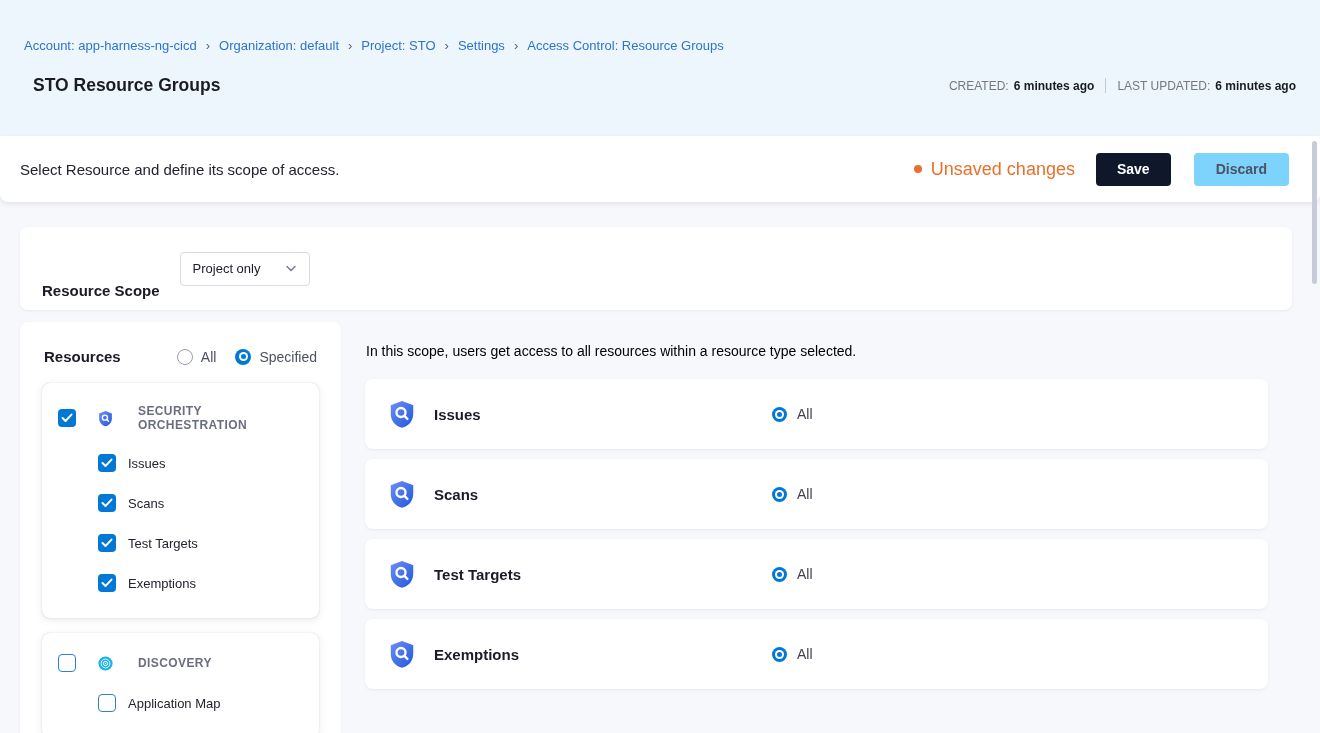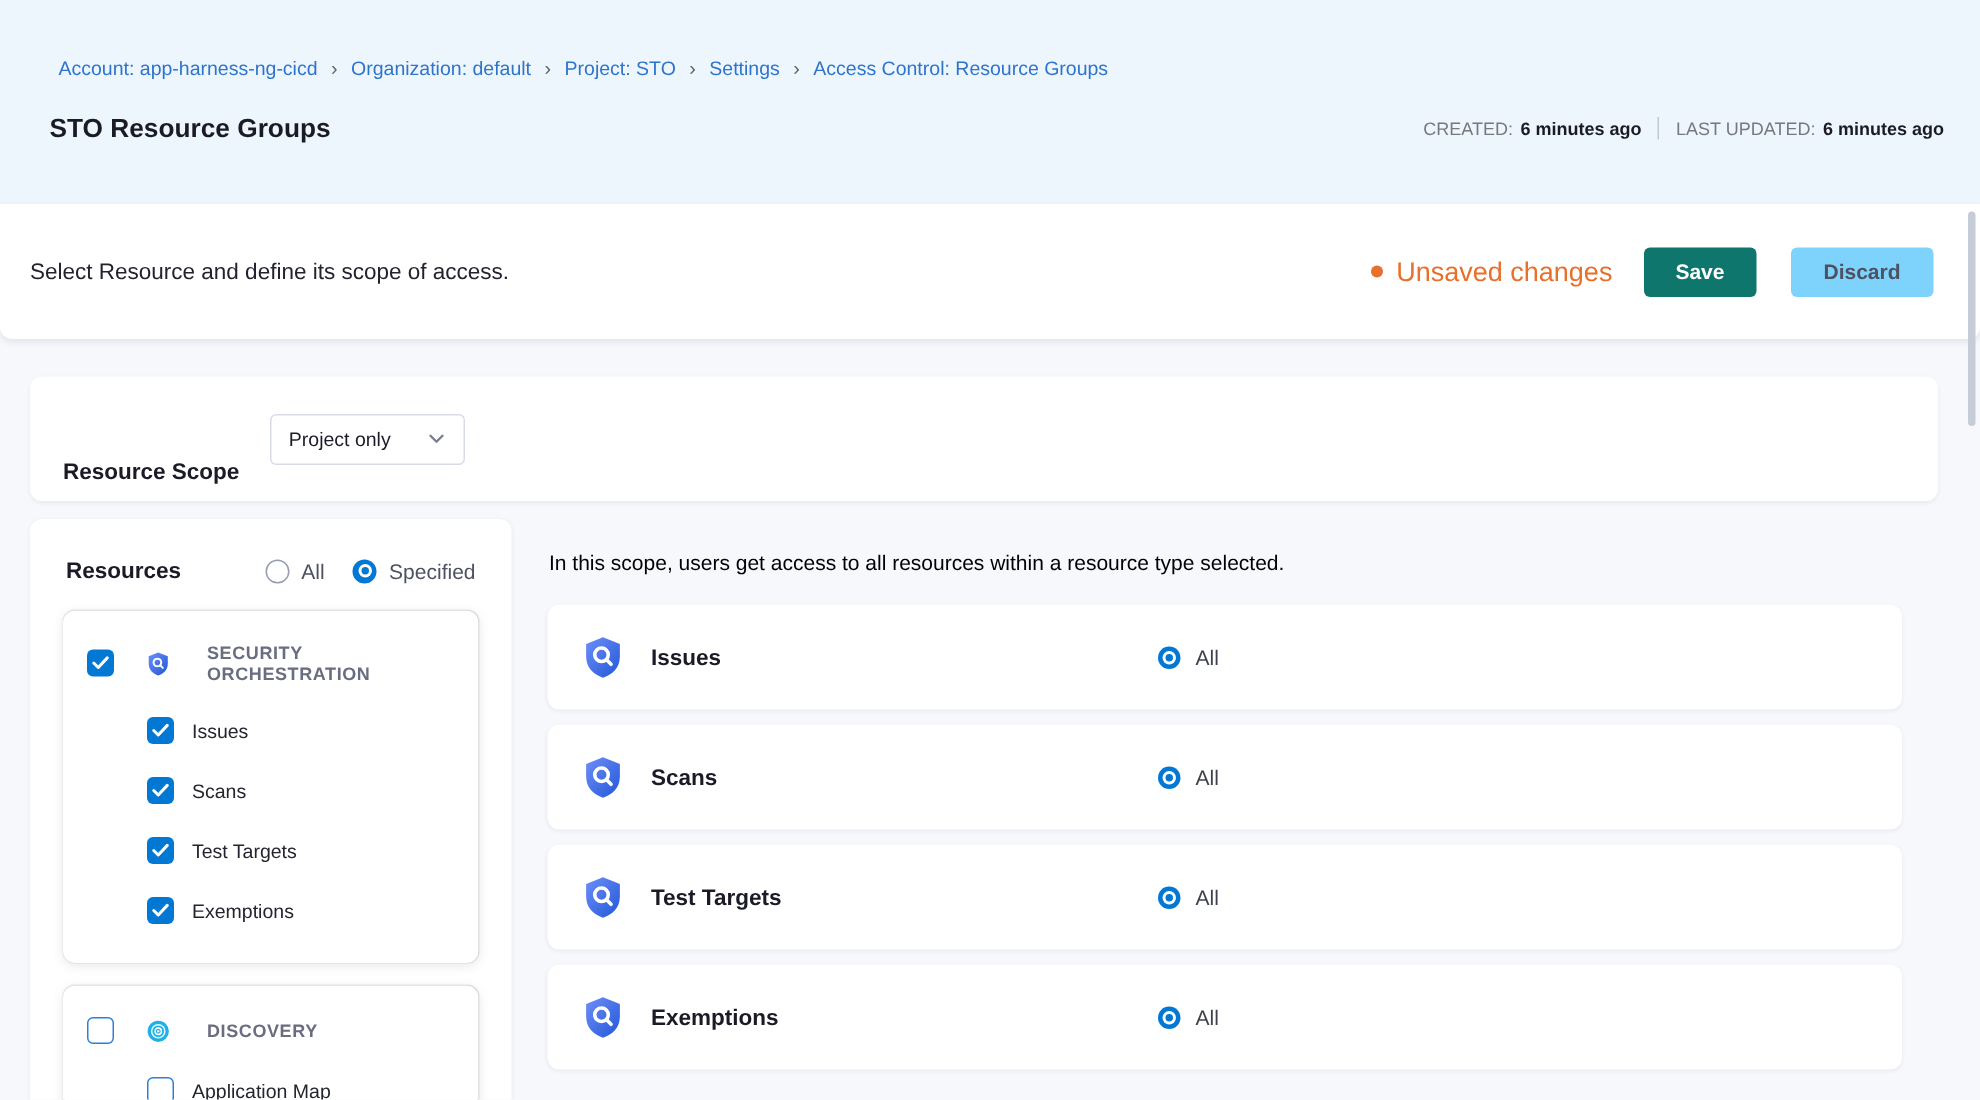--- a/index.html
+++ b/index.html
@@ -6,41 +6,41 @@
   html,body { width:1320px; height:733px; }
   body {
     font-family:"Liberation Sans", sans-serif;
     background:#f6f8fc;
     overflow:hidden;
     position:relative;
     color:#1b1b28;
   }
   
   .page-header { background:#edf6fd; height:136px; padding:38px 24px 0 24px; }
-  .breadcrumb { display:flex; align-items:center; gap:9px; font-size:13px;margin-left:15px; }
+  .breadcrumb { display:flex; align-items:center; gap:9px; font-size:13px; }
   .crumb { color:#2e74cb; cursor:pointer; white-space:nowrap; }
   .crumb-sep { color:#5f6270; font-size:13px; margin-top:-1px; }
   .title-row { display:flex; justify-content:space-between; align-items:center; margin-top:22px; padding-left:9px;gap:27px; }
   .page-title { font-size:17.5px; font-weight:700; color:#1b1b28; }
   .meta { display:flex; align-items:center; font-size:12px; color:#77787f; }
   .meta b { color:#1b1b28; font-weight:700; margin-left:5px; }
   .meta-divider { width:1px; height:15px; background:#c2c8d4; margin:0 11px; }
   
   .toolbar {
-    background:#fff; height:90px; display:flex; align-items:center;
+    background:#fff; height:66px; display:flex; align-items:center;
     padding:0 31px 0 20px; position:relative; z-index:3;
     border-radius:0 0 8px 8px;
     box-shadow:0 2px 5px rgba(40,41,61,0.10);
   }
   .toolbar-desc { font-size:15px; color:#22232e; }
   .toolbar-right { margin-left:auto; display:flex; align-items:center; }
   .unsaved-dot { width:8px; height:8px; border-radius:50%; background:#e8702a; margin-right:9px; }
   .unsaved-text { color:#e8702a; font-size:18px; margin-right:21px;text-align:center; }
   .btn { height:33px; border:none; border-radius:4px; font-family:inherit; font-size:14px; font-weight:700; cursor:pointer; }
-  .btn-save { background:#0f766e; color:#fff; padding:0 21px; }
+  .btn-save { background:#0f172a; color:#fff; padding:0 21px; }
   .btn-discard { background:#7dd3fc; color:#4d5263; padding:0 22px; margin-left:23px; }
   
   .content { padding:25px 28px 0 20px; }
   .card { background:#fff; border-radius:8px; box-shadow:0 1px 3px rgba(40,41,61,0.07); }
   .scope-card { height:83px; display:flex; align-items:center; padding-left:22px; }
   .scope-label { font-size:15px; font-weight:700; margin-right:20px;margin-top:44px; }
   .scope-select {
     height:34px; min-width:130px; border:1px solid #d8dbe8; border-radius:4px; background:#fff;
     display:flex; align-items:center; justify-content:space-between; gap:18px;
     padding:0 12px; font-size:13px; color:#1b1b28; cursor:pointer;

